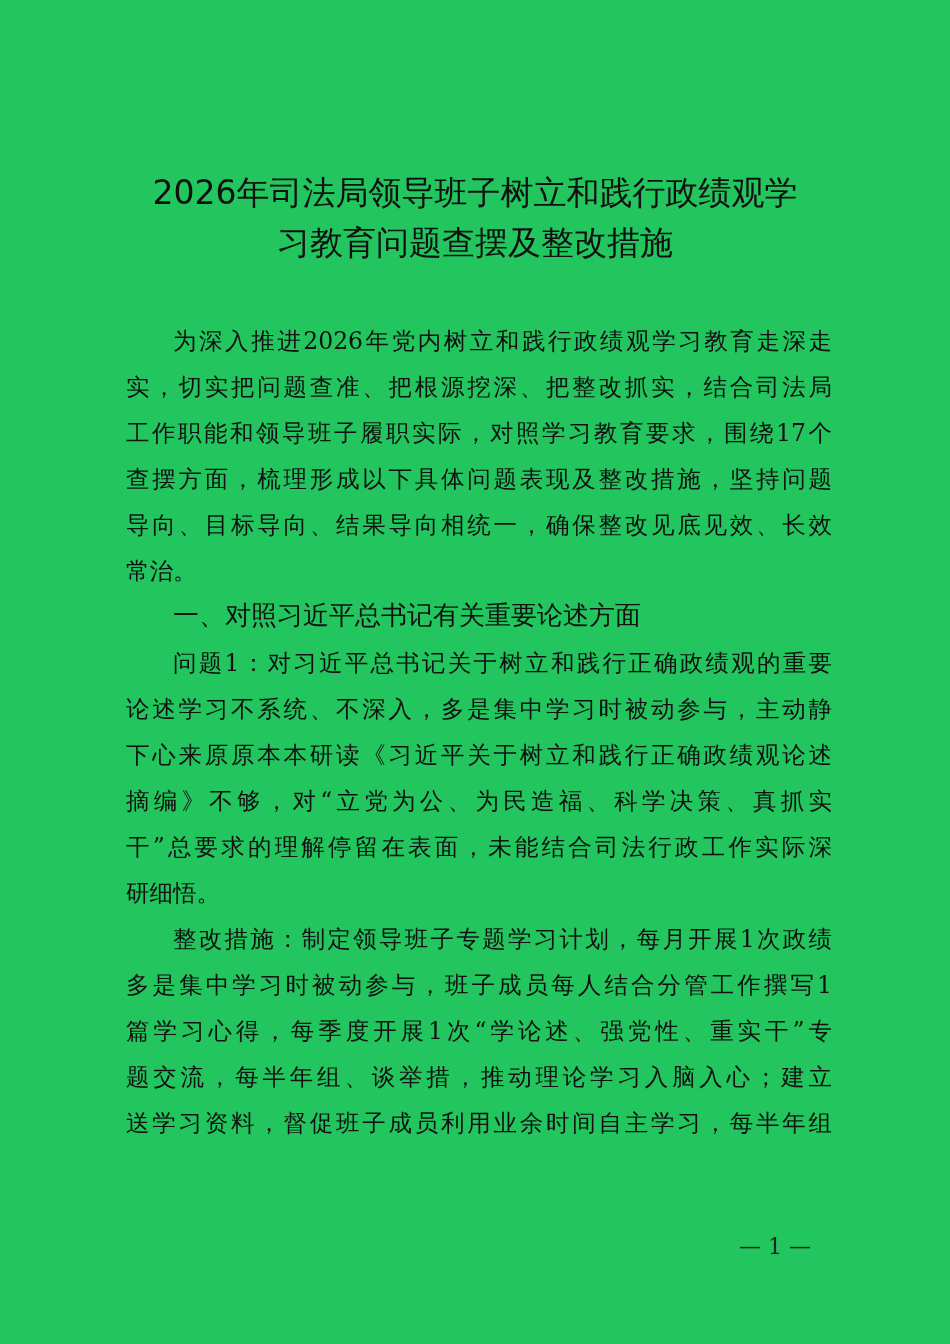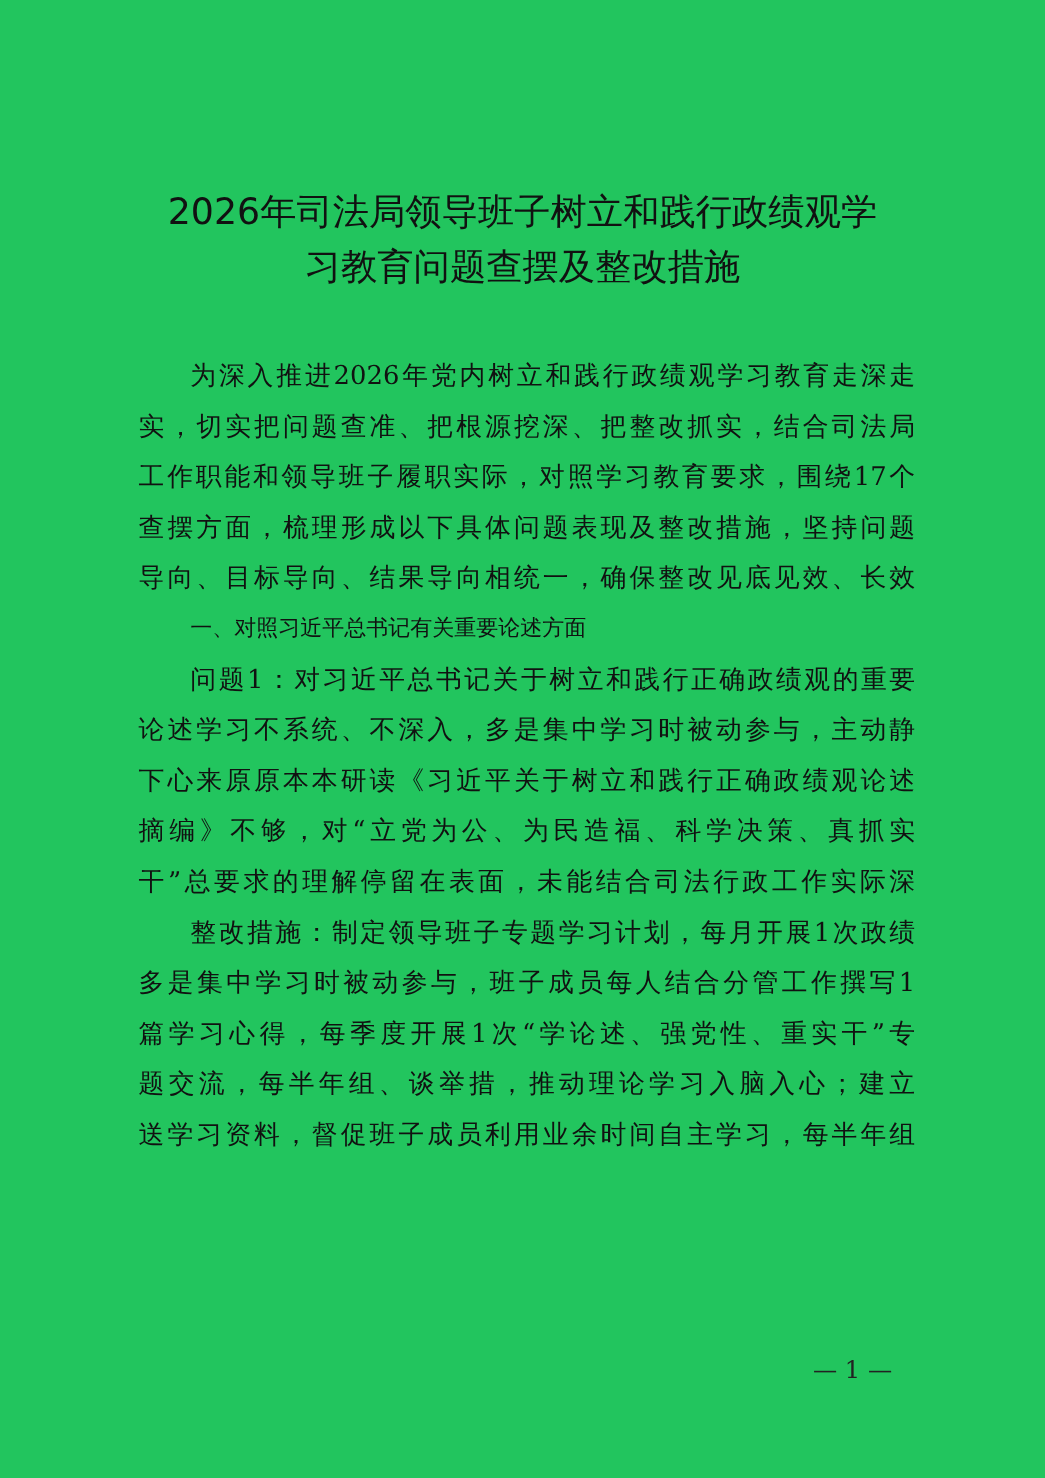--- a/index.html
+++ b/index.html
@@ -51,22 +51,22 @@
     text-align-last: justify;
     color: #111;
   }
   .line-row.last {
     text-align-last: left;
   }
   .line-row.indent {
     padding-left: 47px;
   }
   .heading {
-    font-family: Liberation Sans, sans-serif;
-    font-size: 20px;
+    font-family: Liberation Mono, monospace;
+    font-size: 26px;
     text-align-last: left;
   }
   .page-number {
     position: absolute;
     left: 720px;
     top: 1232px;
     width: 110px;
     text-align: center;
     font-size: 22px;
     line-height: 30px;
@@ -83,28 +83,30 @@
     <span class="line">习教育问题查摆及整改措施</span>
   </div>
 
   <div class="body-text">
 
     <span class="line-row indent">为深入推进2026年党内树立和践行政绩观学习教育走深走</span>
     <span class="line-row">实，切实把问题查准、把根源挖深、把整改抓实，结合司法局</span>
     <span class="line-row">工作职能和领导班子履职实际，对照学习教育要求，围绕17个</span>
     <span class="line-row">查摆方面，梳理形成以下具体问题表现及整改措施，坚持问题</span>
     <span class="line-row">导向、目标导向、结果导向相统一，确保整改见底见效、长效</span>
+    <span class="line-row last">常治。</span>
 
     <span class="line-row indent heading">一、对照习近平总书记有关重要论述方面</span>
 
     <span class="line-row indent">问题1：对习近平总书记关于树立和践行正确政绩观的重要</span>
     <span class="line-row">论述学习不系统、不深入，多是集中学习时被动参与，主动静</span>
     <span class="line-row">下心来原原本本研读《习近平关于树立和践行正确政绩观论述</span>
     <span class="line-row">摘编》不够，对“立党为公、为民造福、科学决策、真抓实</span>
     <span class="line-row">干”总要求的理解停留在表面，未能结合司法行政工作实际深</span>
+    <span class="line-row last">研细悟。</span>
 
     <span class="line-row indent">整改措施：制定领导班子专题学习计划，每月开展1次政绩</span>
     <span class="line-row">多是集中学习时被动参与，班子成员每人结合分管工作撰写1</span>
     <span class="line-row">篇学习心得，每季度开展1次“学论述、强党性、重实干”专</span>
     <span class="line-row">题交流，每半年组、谈举措，推动理论学习入脑入心；建立</span>
     <span class="line-row">送学习资料，督促班子成员利用业余时间自主学习，每半年组</span>
   </div>
 
   <div class="page-number">— 1 —</div>
 </div>

